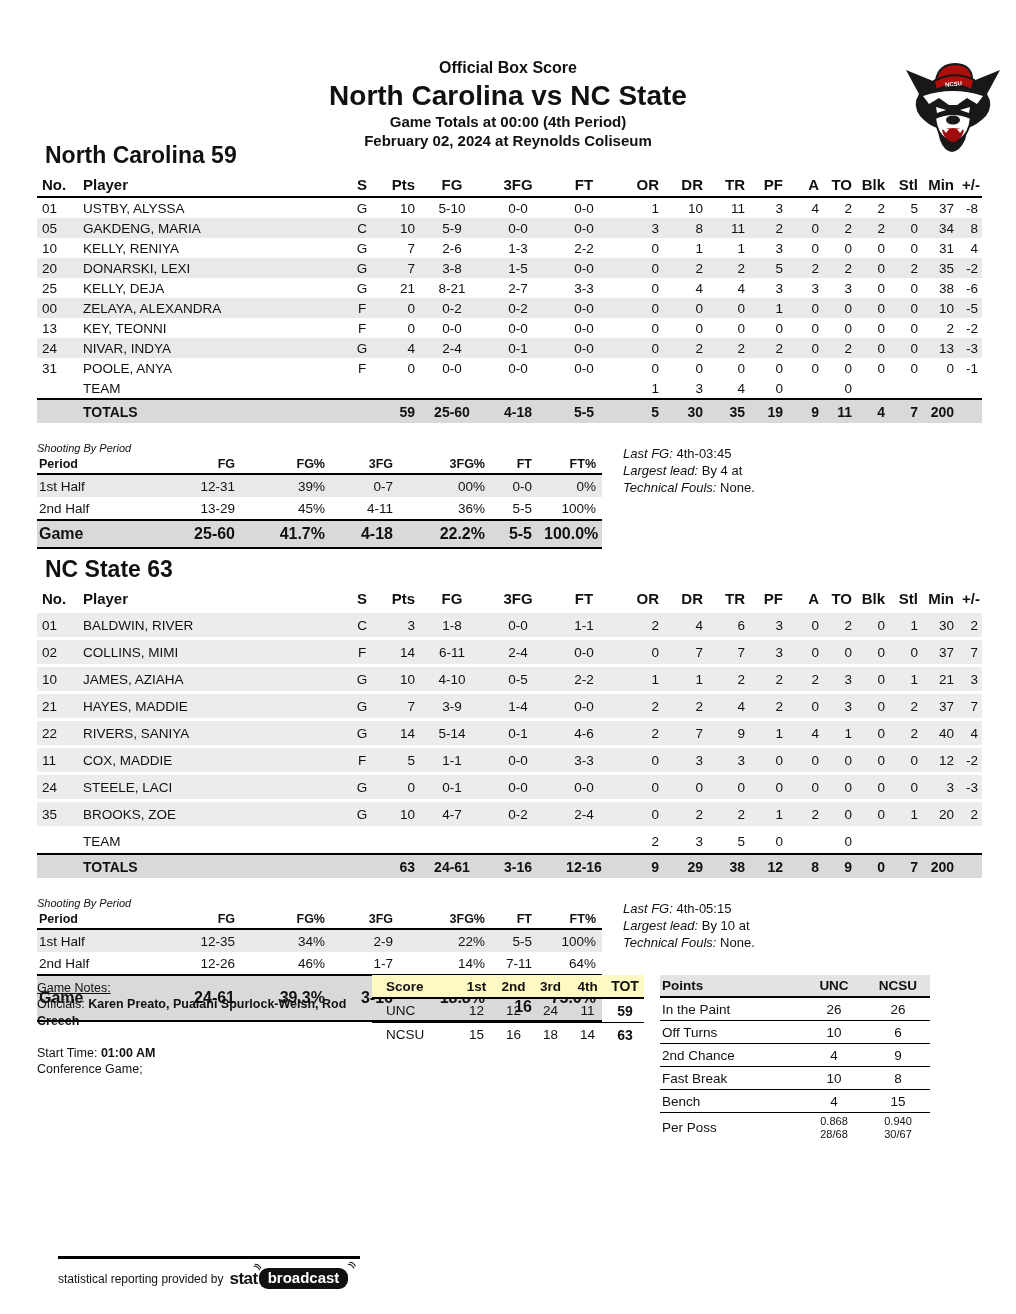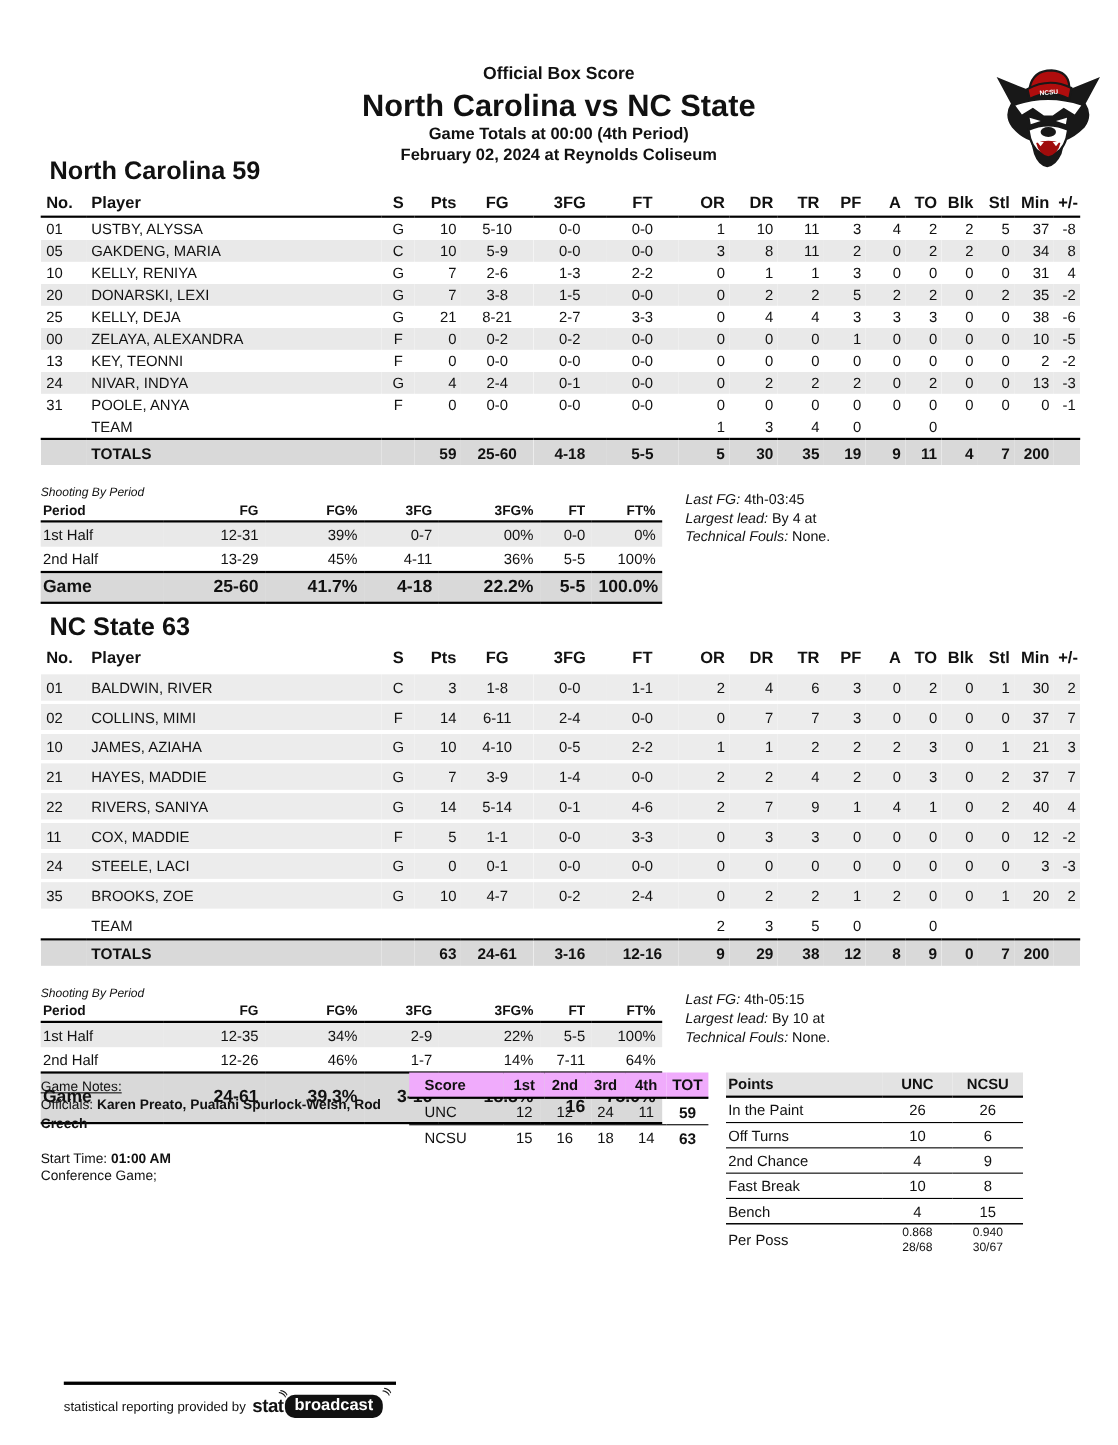--- a/index.html
+++ b/index.html
@@ -55,21 +55,21 @@
 
   
   #bottom{position:absolute;top:975px;left:0;width:998px;height:240px;}
   .game-notes{position:absolute;left:37px;top:5px;width:330px;font-size:12.5px;line-height:1.3;}
   .gn-title{text-decoration:underline;}
   .bold{font-weight:bold;}
   .gn-gap{margin-top:16px;}
 
   .score-block{position:absolute;left:372px;top:0;width:272px;}
   table.scoretable{border-collapse:collapse;table-layout:fixed;width:272px;font-size:13.5px;}
-  .scoretable th{background:#f0abfc;font-weight:bold;padding:3px 4px;border-bottom:2px solid #000;text-align:center;}
+  .scoretable th{background:#fef9c3;font-weight:bold;padding:3px 4px;border-bottom:2px solid #000;text-align:center;}
   .scoretable th:first-child{text-align:left;padding-left:14px;}
   .scoretable td{padding:3.5px 4px;text-align:center;}
   .scoretable td:first-child{text-align:left;padding-left:14px;}
   .scoretable tbody tr:first-child{border-bottom:1.5px solid #000;}
   .scoretable th:last-child,.scoretable td:last-child{font-weight:bold;font-size:14px;}
   .leads{margin-top:15px;font-size:12.5px;line-height:1.4;}
   .leads .gap{display:inline-block;width:42px;}
 
   .points-block{position:absolute;left:660px;top:0;width:270px;}
   table.pointstable{border-collapse:collapse;table-layout:fixed;width:270px;font-size:13.5px;}

